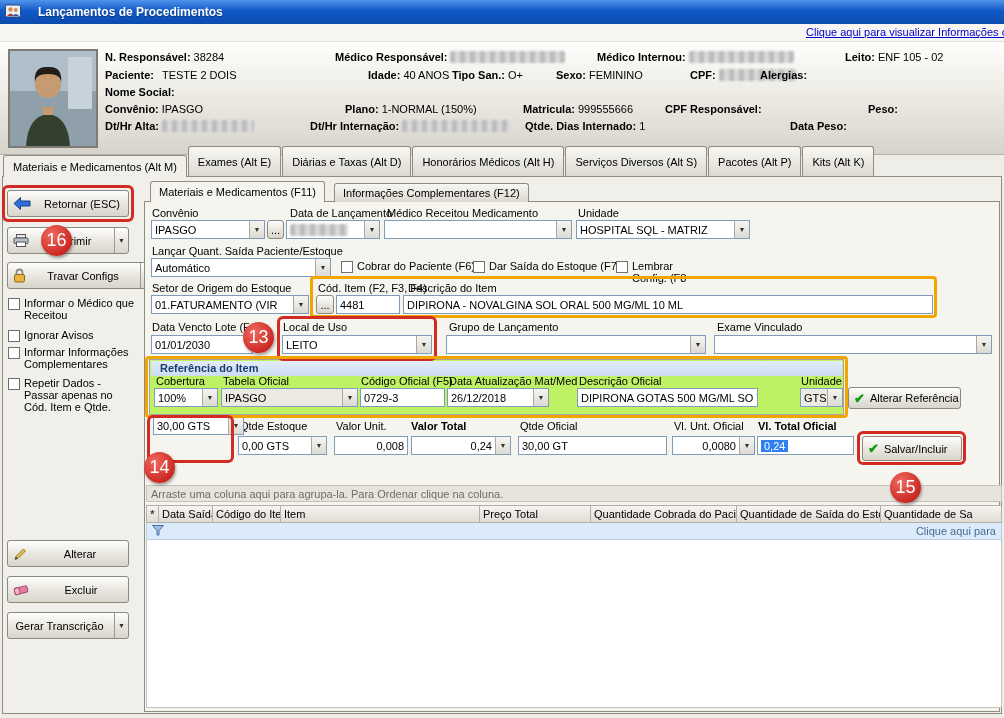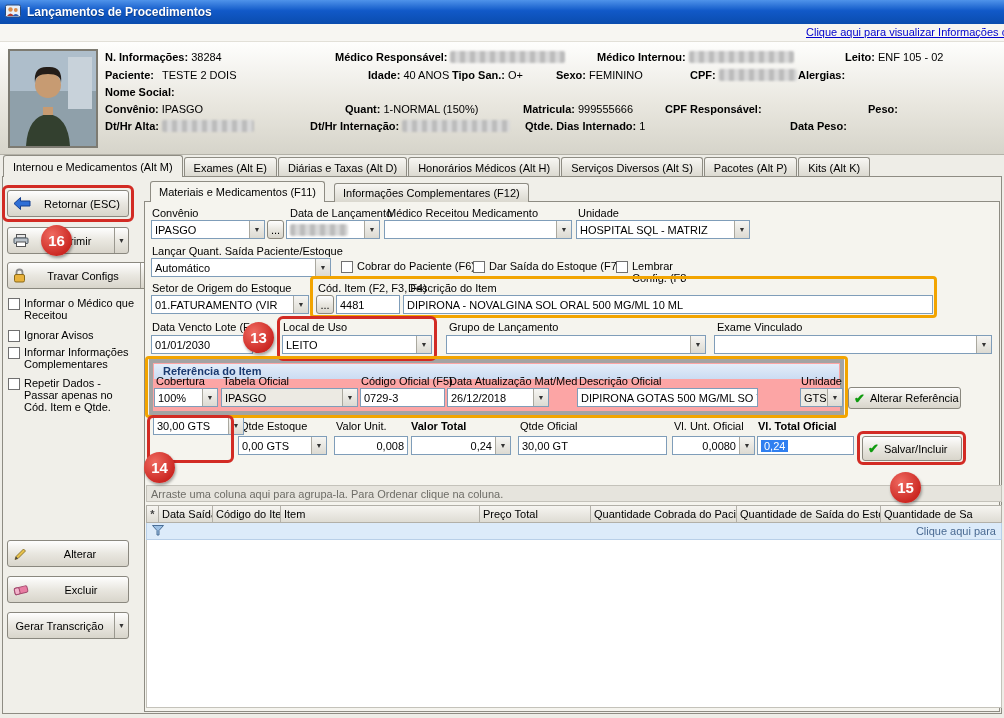--- a/index.html
+++ b/index.html
@@ -1,36 +1,36 @@
 <!DOCTYPE html>
 <html><head>
 <meta charset="utf-8">
 <style>
   *{margin:0;padding:0;box-sizing:border-box}
   html,body{width:1004px;height:718px}
   body{font-family:"Liberation Sans",sans-serif;font-size:11px;color:#000;background:#eeede7}
   .win{position:relative;width:1004px;height:718px;overflow:hidden;background:#eeede7}
 
-  .titlebar{position:absolute;left:0;top:0;width:1004px;height:24px;display:flex;align-items:center;gap:6px;padding-left:5px;
+  .titlebar{position:absolute;left:0;top:0;width:1004px;height:24px;display:flex;align-items:center;gap:17px;padding-left:5px;
     background:linear-gradient(180deg,#4f93ea 0%,#1159c8 45%,#0a4cae 100%)}
   .titlebar .t{color:#fff;font-weight:bold;font-size:12px;text-shadow:0 1px 1px rgba(0,0,0,.4)}
 
   .linkrow{position:absolute;left:0;top:24px;width:1004px;height:18px;background:#f7f6f2;border-bottom:1px solid #e2e0d8}
   .toplink{position:absolute;left:806px;top:2px;white-space:nowrap;color:#0000cd;text-decoration:underline;cursor:pointer}
 
   .phead{position:absolute;left:0;top:42px;width:1004px;height:113px;
     background:linear-gradient(180deg,#fefefd,#e9e7df 55%,#d6d4ca);border-bottom:1px solid #b3b1a7}
   .photo{position:absolute;left:8px;top:7px;width:90px;height:99px;border:2px solid #7d7b72;background:#8fa0aa;overflow:hidden}
   .fld{position:absolute;white-space:nowrap}
   .fld .l{font-weight:bold;margin-right:3px}
   .redact{display:inline-block;height:12px;vertical-align:-2px;border-radius:2px;
     background:repeating-linear-gradient(90deg,#bcbcbc 0 5px,#d8d8d8 5px 10px);filter:blur(1.3px)}
 
   .tabs{position:absolute;left:3px;top:155px;height:22px;display:flex;align-items:flex-end}
-  .tab{height:20px;display:flex;align-items:center;padding:0 9px;white-space:nowrap;margin-right:1px;
+  .tab{height:31px;display:flex;align-items:center;padding:0 9px;white-space:nowrap;margin-right:1px;
     background:linear-gradient(#f8f7f3,#dad8cf);border:1px solid #8e8c83;border-bottom:none;border-radius:3px 3px 0 0}
   .tab.active{height:22px;background:#f0efe9;z-index:4;position:relative}
 
   .mainpanel{position:absolute;left:2px;top:176px;width:1000px;height:538px;border:1px solid #8e8c83;background:#f0efe9}
   .innerpanel{position:absolute;left:144px;top:201px;width:856px;height:511px;border:1px solid #8e8c83;background:#f5f4ee}
   .itab{position:absolute;display:flex;align-items:center;padding:0 8px;white-space:nowrap;
     background:linear-gradient(#f8f7f3,#dad8cf);border:1px solid #8e8c83;border-bottom:none;border-radius:3px 3px 0 0}
   .itab.active{background:#f5f4ee;z-index:6}
 
   .btn{position:absolute;display:flex;align-items:center;gap:5px;
@@ -51,35 +51,35 @@
   .combo .ar{width:15px;display:flex;align-items:center;justify-content:center;font-size:7px;color:#333;
     background:linear-gradient(#f6f5f2,#dcdad2);border-left:1px solid #aaa89f}
   .inp{position:absolute;height:19px;background:#fff;border:1px solid #7f9db9;display:flex;align-items:center;
     padding:0 3px;overflow:hidden;white-space:nowrap}
   .inp.num{justify-content:flex-end}
   .sel{background:#2f7ff0;color:#fff;padding:0 3px}
 
   .chk{position:absolute;display:flex;gap:4px;align-items:flex-start}
   .chk .box{width:12px;height:12px;min-width:12px;background:#fff;border:1px solid #707070;margin-top:1px}
 
-  .groupbox{position:absolute;background:#fca5a5;border:4px solid #a3a3a3}
+  .groupbox{position:absolute;background:#bef264;border:1px solid #a3a3a3}
   .gtitle{position:absolute;left:1px;right:1px;top:1px;height:15px;line-height:15px;padding-left:9px;
     background:linear-gradient(#e4edf9,#cbdcf2);color:#1a3a70;font-weight:bold}
 
   .grncheck{color:#0f9b0f;font-weight:bold;font-size:13px;line-height:1}
 
   .gbybar{position:absolute;background:#e6e4dd;border:1px solid #c4c2ba;color:#6e6d67;display:flex;align-items:center;padding-left:4px}
   .gh{position:absolute;top:0;height:18px;display:flex;align-items:center;padding:0 3px;overflow:hidden;white-space:nowrap;
     background:linear-gradient(#f6f5f1,#dedcd4);border:1px solid #b2b0a8;border-left:none}
   .gh.first{border-left:1px solid #b2b0a8;justify-content:center;padding:0}
   .frow{position:absolute;background:#dcebfa;border:1px solid #b8cfe8;border-top:none;display:flex;align-items:center;
     justify-content:space-between;padding:0 5px;color:#4a6a92}
   .gbody{position:absolute;background:#fff;border:1px solid #c4c2ba;border-top:none}
 
-  .badge{position:absolute;width:31px;height:31px;border-radius:50%;color:#fff;font-weight:bold;font-size:15px;
+  .badge{position:absolute;width:31px;height:31px;border-radius:50%;color:#fff;font-weight:normal;font-size:18px;
     display:flex;align-items:center;justify-content:center;z-index:60;box-shadow:1px 2px 3px rgba(0,0,0,.35);
     background:radial-gradient(circle at 35% 32%,#ef6a60,#cb2722 72%)}
   .hlr{position:absolute;border:3px solid #d22b24;border-radius:6px;z-index:50;pointer-events:none}
   .hlo{position:absolute;border:3px solid #f2a400;border-radius:4px;z-index:50;pointer-events:none}
 </style>
 </head>
 <body>
 
 <div class="win">
 
@@ -105,48 +105,48 @@
       <svg width="86" height="95" viewBox="0 0 86 95">
           <rect width="86" height="95" fill="#8fa0aa"></rect>
           <rect x="0" y="0" width="86" height="40" fill="#aebecb"></rect>
           <rect x="58" y="6" width="24" height="52" fill="#c8d2da"></rect>
           <circle cx="38" cy="34" r="13" fill="#c79b72"></circle>
           <path d="M25 32 q-2 -17 13 -16 q15 -1 13 16 q0 -9 -13 -9 q-13 0 -13 9" fill="#241d18"></path>
           <path d="M16 95 q2 -30 22 -32 q20 2 22 32 Z" fill="#33402f"></path>
           <rect x="33" y="56" width="10" height="8" fill="#c79b72"></rect>
         </svg>
     </div>
-    <div class="fld" style="left:105px;top:9px"><span class="l">N. Informações:</span><span>38284</span></div>
+    <div class="fld" style="left:105px;top:9px"><span class="l">N. Responsável:</span><span>38284</span></div>
     <div class="fld" style="left:335px;top:9px"><span class="l">Médico Responsável:</span><span class="redact" style="width:115px"></span></div>
     <div class="fld" style="left:597px;top:9px"><span class="l">Médico Internou:</span><span class="redact" style="width:105px"></span></div>
     <div class="fld" style="left:845px;top:9px"><span class="l">Leito:</span><span>ENF 105 - 02</span></div>
 
     <div class="fld" style="left:105px;top:27px"><span class="l" style="margin-right:8px">Paciente:</span><span>TESTE 2 DOIS</span></div>
     <div class="fld" style="left:368px;top:27px"><span class="l">Idade:</span><span>40 ANOS</span></div>
     <div class="fld" style="left:452px;top:27px"><span class="l">Tipo San.:</span><span>O+</span></div>
     <div class="fld" style="left:556px;top:27px"><span class="l">Sexo:</span><span>FEMININO</span></div>
     <div class="fld" style="left:690px;top:27px"><span class="l">CPF:</span><span class="redact" style="width:78px"></span></div>
-    <div class="fld" style="left:798px;top:27px"><span class="l">Alergias:</span></div>
+    <div class="fld" style="left:760px;top:27px"><span class="l">Alergias:</span></div>
 
     <div class="fld" style="left:105px;top:44px"><span class="l">Nome Social:</span></div>
 
     <div class="fld" style="left:105px;top:61px"><span class="l">Convênio:</span><span>IPASGO</span></div>
-    <div class="fld" style="left:345px;top:61px"><span class="l">Quant:</span><span>1-NORMAL (150%)</span></div>
+    <div class="fld" style="left:345px;top:61px"><span class="l">Plano:</span><span>1-NORMAL (150%)</span></div>
     <div class="fld" style="left:523px;top:61px"><span class="l">Matricula:</span><span>999555666</span></div>
     <div class="fld" style="left:665px;top:61px"><span class="l">CPF Responsável:</span></div>
     <div class="fld" style="left:868px;top:61px"><span class="l">Peso:</span></div>
 
     <div class="fld" style="left:105px;top:78px"><span class="l">Dt/Hr Alta:</span><span class="redact" style="width:92px"></span></div>
     <div class="fld" style="left:310px;top:78px"><span class="l">Dt/Hr Internação:</span><span class="redact" style="width:108px"></span></div>
     <div class="fld" style="left:525px;top:78px"><span class="l">Qtde. Dias Internado:</span><span>1</span></div>
     <div class="fld" style="left:790px;top:78px"><span class="l">Data Peso:</span></div>
   </div>
 
   <div class="tabs">
-    <div class="tab active">Internou e Medicamentos (Alt M)</div>
+    <div class="tab active">Materiais e Medicamentos (Alt M)</div>
     <div class="tab">Exames (Alt E)</div>
     <div class="tab">Diárias e Taxas (Alt D)</div>
     <div class="tab">Honorários Médicos (Alt H)</div>
     <div class="tab">Serviços Diversos (Alt S)</div>
     <div class="tab">Pacotes (Alt P)</div>
     <div class="tab">Kits (Alt K)</div>
   </div>
 
   <div class="mainpanel"></div>
 

